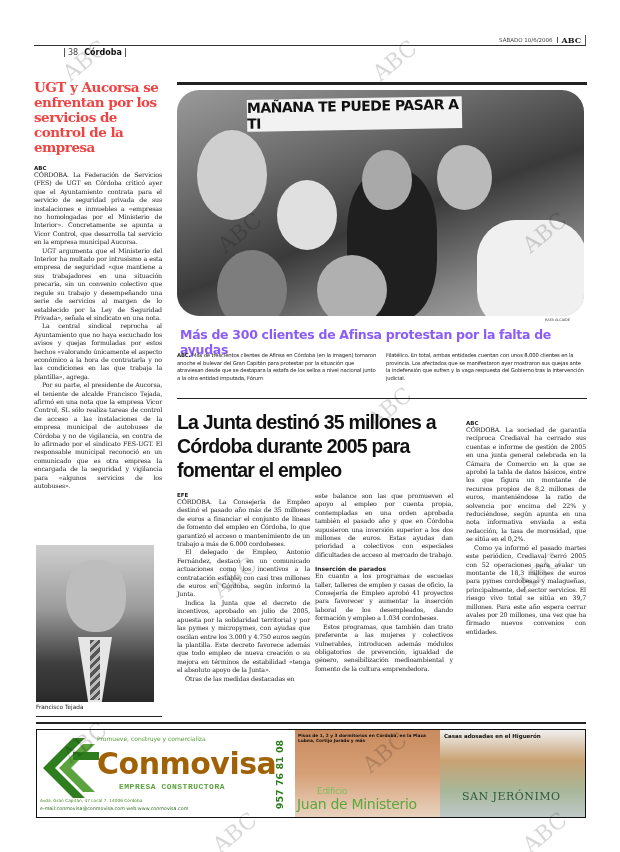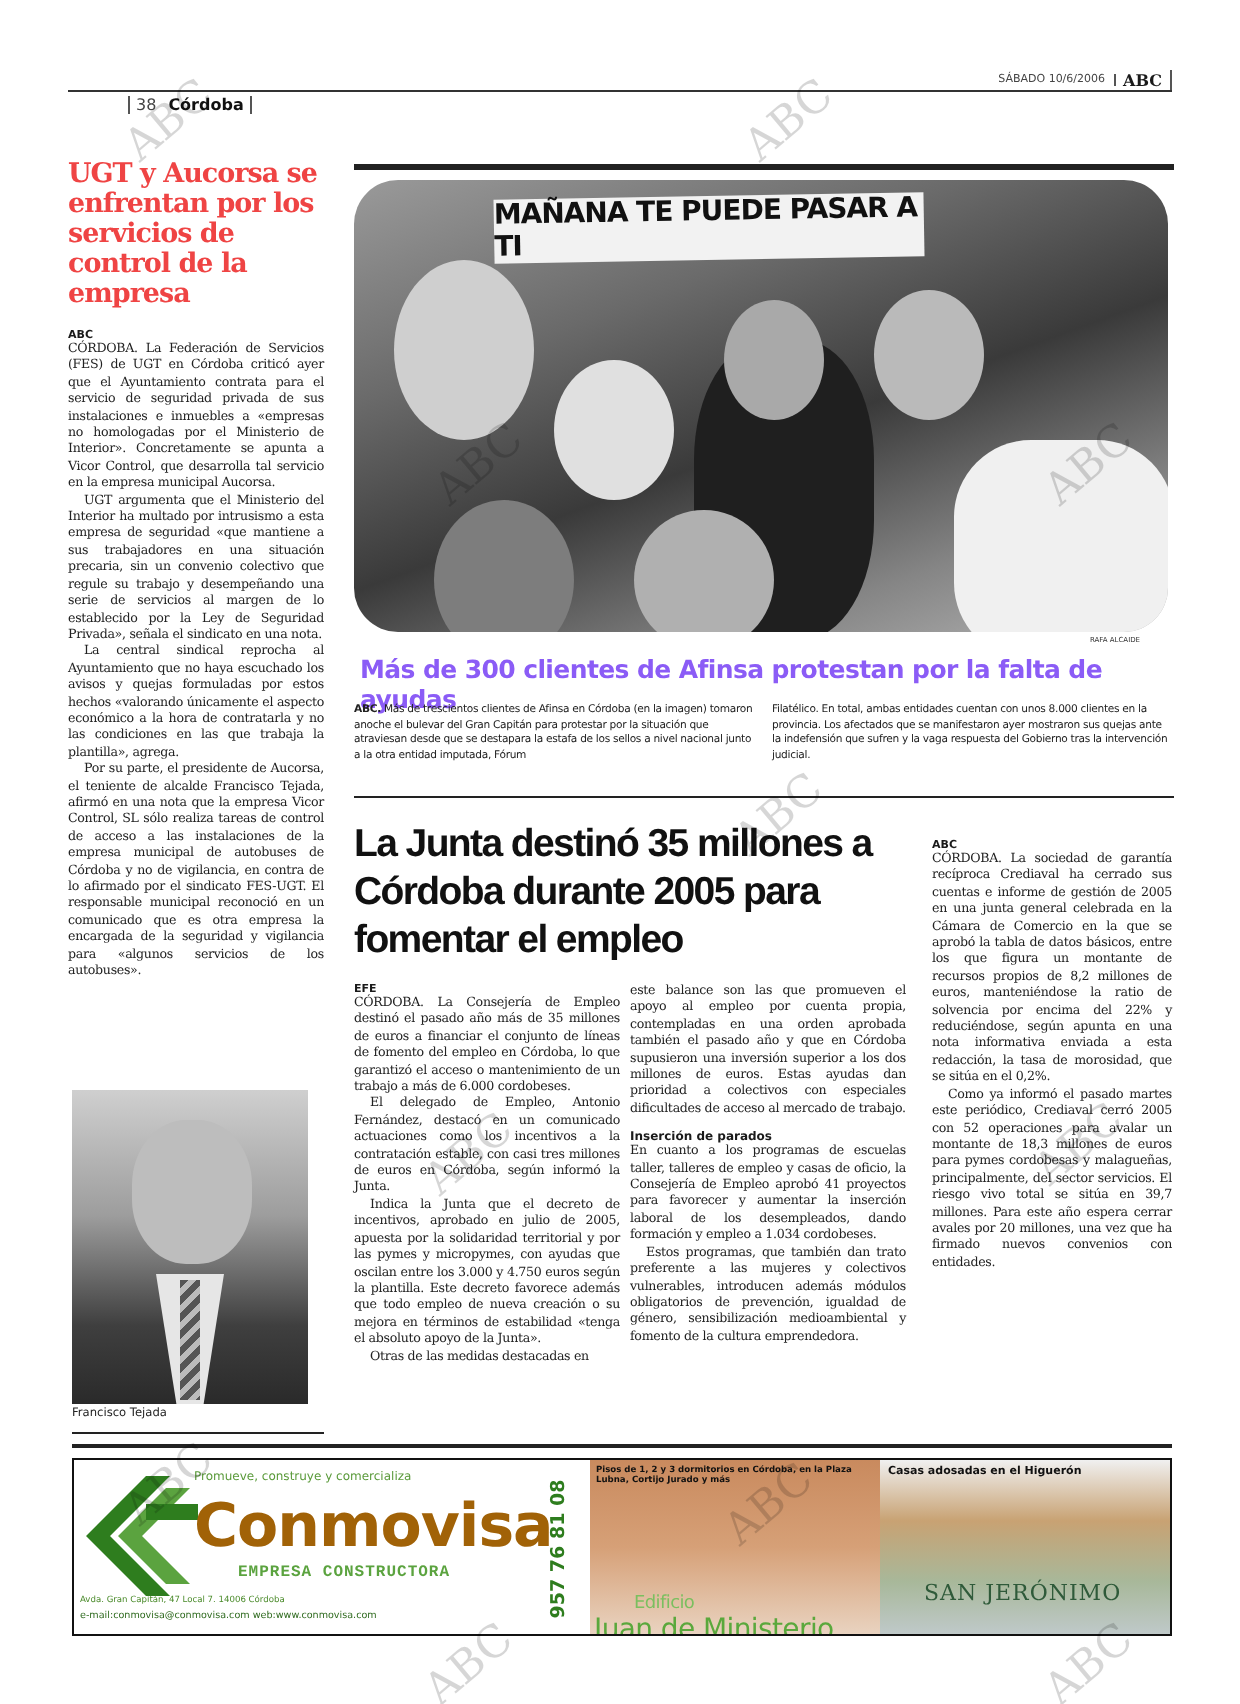--- a/index.html
+++ b/index.html
@@ -52,21 +52,21 @@
   .ad-tagline { position: absolute; left: 60px; top: 5px; font-family: "DejaVu Sans", sans-serif; font-size: 6px; color: #5a9a3a; }
   .ad-name { position: absolute; left: 60px; top: 16px; font-family: "DejaVu Sans", sans-serif; font-weight: bold; font-size: 30px; color: #a16207; letter-spacing: -0.5px; }
   .ad-sub { position: absolute; left: 82px; top: 52px; font-family: Liberation Mono, monospace; font-weight: bold; font-size: 8px; color: #5ba33f; letter-spacing: 0.5px; }
   .ad-addr { position: absolute; left: 3px; top: 68px; font-family: "DejaVu Sans", sans-serif; font-size: 4.3px; color: #4a8a2a; }
   .ad-mail { position: absolute; left: 3px; top: 76px; font-family: "DejaVu Sans", sans-serif; font-size: 4.8px; color: #2e6a1e; }
   .ad-phone { position: absolute; left: 233px; top: 2px; width: 20px; height: 84px; display: flex; align-items: center; justify-content: center; }
   .ad-phone span { transform: rotate(-90deg); white-space: nowrap; font-family: "DejaVu Sans", sans-serif; font-weight: bold; font-size: 9.5px; color: #2e7d1e; }
   .ad-cervantes { width: 145px; height: 100%; background: linear-gradient(180deg, #c98a5e 0%, #d6a077 50%, #e9d3c0 100%); position: relative; overflow: hidden; }
   .ad-cerv-top { position: absolute; left: 3px; top: 3px; font-family: "DejaVu Sans", sans-serif; font-weight: bold; font-size: 4.3px; line-height: 5px; color: #111; }
   .ad-cerv-name { position: absolute; left: 2px; top: 56px; font-family: "DejaVu Sans", sans-serif; font-size: 14px; color: #5aa83c; letter-spacing: -0.3px; }
-  .ad-cerv-name small { display: block; font-size: 9px; color: #7bbf5f; margin-left: 20px; margin-top: 11px; }
+  .ad-cerv-name small { display: block; font-size: 9px; color: #7bbf5f; margin-left: 20px; }
   .ad-sanjeronimo { flex: 1; height: 100%; background: linear-gradient(180deg, #f0f0f0 0%, #c8a273 35%, #a8b89a 70%, #bfc9c9 100%); position: relative; }
   .ad-sj-top { position: absolute; left: 4px; top: 3px; font-family: "DejaVu Sans", sans-serif; font-weight: bold; font-size: 5.5px; color: #111; }
   .ad-sj-name { position: absolute; left: 22px; top: 60px; font-family: "DejaVu Serif", serif; font-size: 11px; color: #2f5a3a; letter-spacing: 0.5px; }
 
   .watermark { position: absolute; font-family: "DejaVu Serif", serif; font-size: 22px; color: rgba(0,0,0,0.16); transform: rotate(-40deg); pointer-events: none; }
 </style>
 </head>
 <body>
 
 <div class="header">

